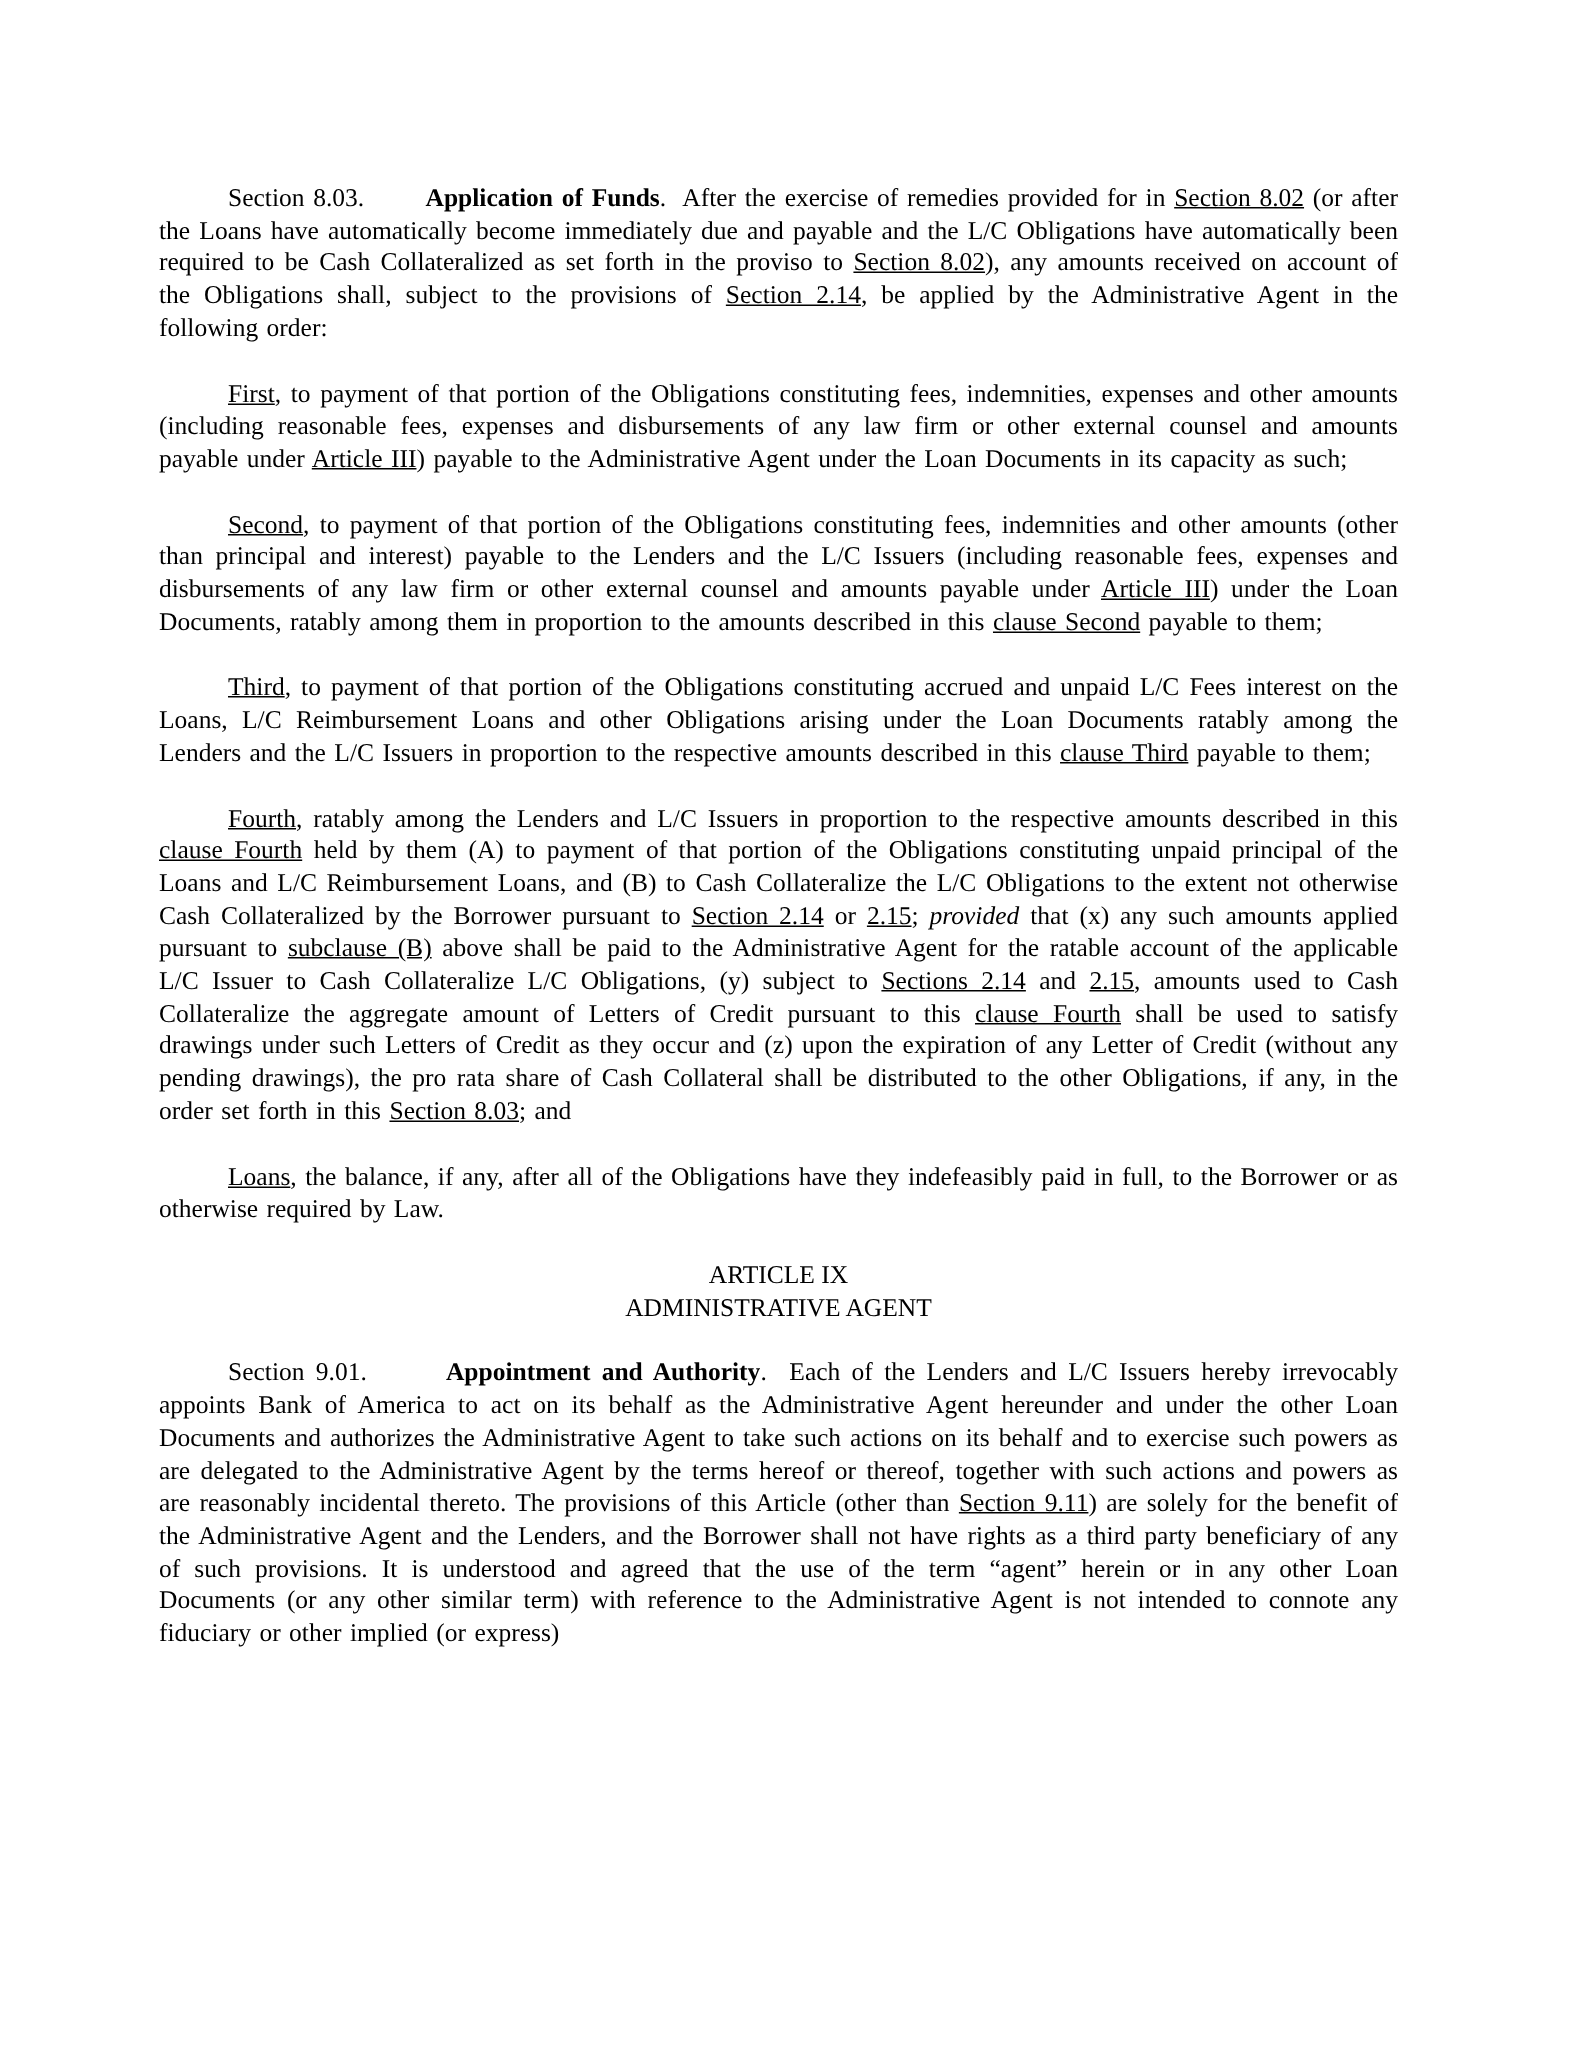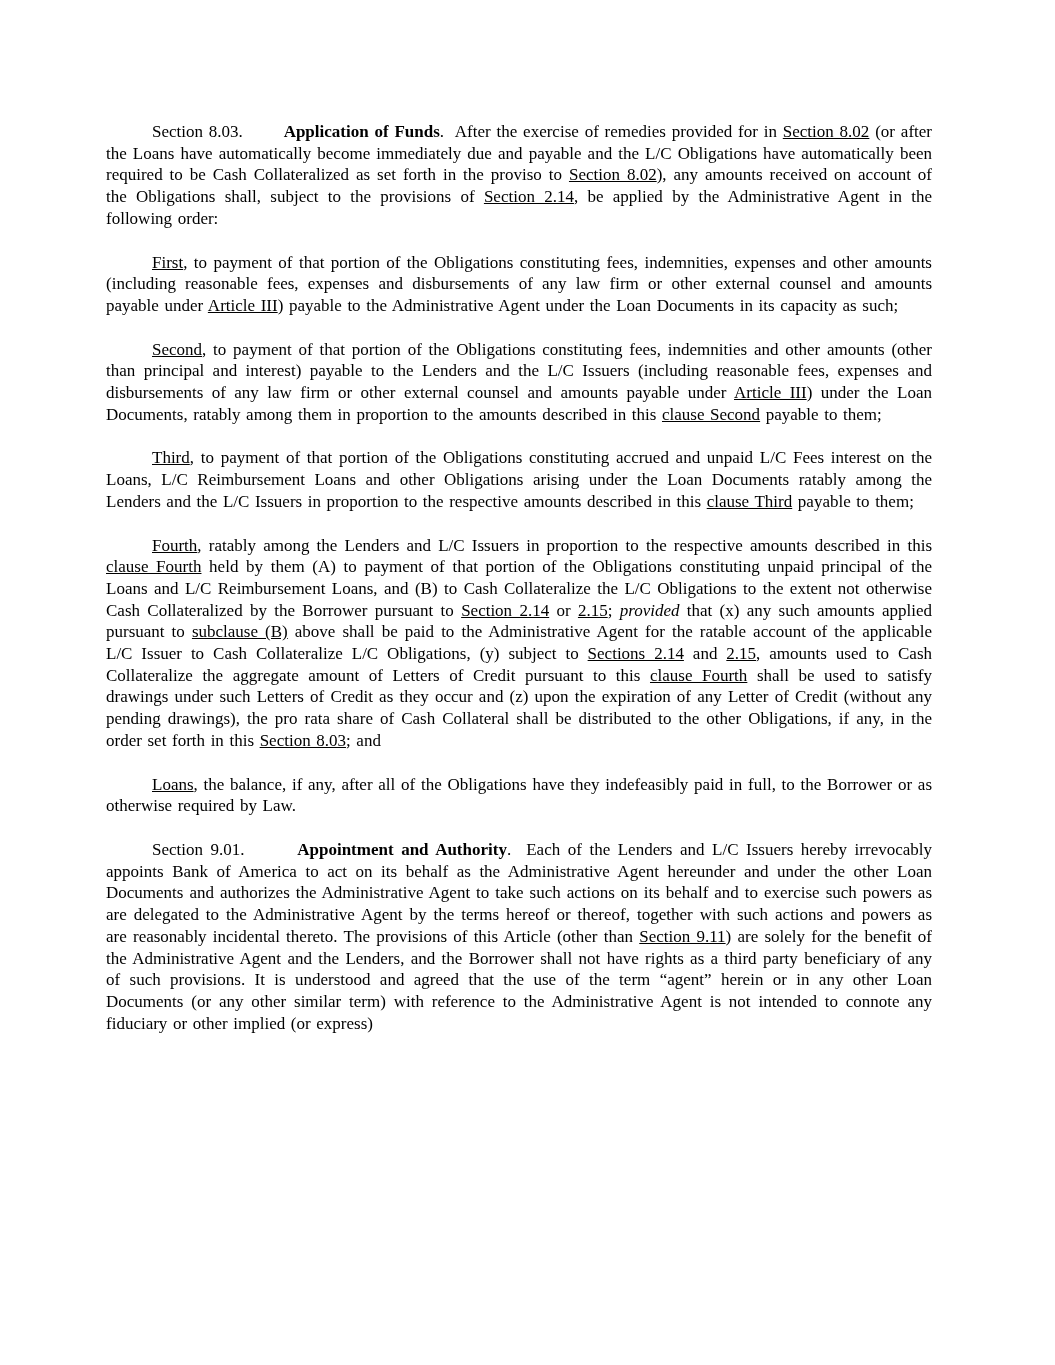--- a/index.html
+++ b/index.html
@@ -66,17 +66,21 @@
 <body>
 
 <div class="page">
   <div class="content">
       <p class="para"><span>Section 8.03.&nbsp;&nbsp;&nbsp;&nbsp;&nbsp;&nbsp;&nbsp;</span><span class="r-b">Application of Funds</span><span>.&nbsp; After the exercise of remedies provided for in </span><span class="r-u">Section 8.02</span><span> (or after the Loans have automatically become immediately due and payable and the L/C Obligations have automatically been required to be Cash Collateralized as set forth in the proviso to </span><span class="r-u">Section 8.02</span><span>), any amounts received on account of the Obligations shall, subject to the provisions of </span><span class="r-u">Section 2.14</span><span>, be applied by the Administrative Agent in the following order:</span></p>
       <p class="para"><span class="r-u">First</span><span>, to payment of that portion of the Obligations constituting fees, indemnities, expenses and other amounts (including reasonable fees, expenses and disbursements of any law firm or other external counsel and amounts payable under </span><span class="r-u">Article III</span><span>) payable to the Administrative Agent under the Loan Documents in its capacity as such;</span></p>
       <p class="para"><span class="r-u">Second</span><span>, to payment of that portion of the Obligations constituting fees, indemnities and other amounts (other than principal and interest) payable to the Lenders and the L/C Issuers (including reasonable fees, expenses and disbursements of any law firm or other external counsel and amounts payable under </span><span class="r-u">Article III</span><span>) under the Loan Documents, ratably among them in proportion to the amounts described in this </span><span class="r-u">clause Second</span><span> payable to them;</span></p>
       <p class="para"><span class="r-u">Third</span><span>, to payment of that portion of the Obligations constituting accrued and unpaid L/C Fees interest on the Loans, L/C Reimbursement Loans and other Obligations arising under the Loan Documents ratably among the Lenders and the L/C Issuers in proportion to the respective amounts described in this </span><span class="r-u">clause Third</span><span> payable to them;</span></p>
       <p class="para"><span class="r-u">Fourth</span><span>, ratably among the Lenders and L/C Issuers in proportion to the respective amounts described in this </span><span class="r-u">clause Fourth</span><span> held by them (A) to payment of that portion of the Obligations constituting unpaid principal of the Loans and L/C Reimbursement Loans, and (B) to Cash Collateralize the L/C Obligations to the extent not otherwise Cash Collateralized by the Borrower pursuant to </span><span class="r-u">Section 2.14</span><span> or </span><span class="r-u">2.15</span><span>; </span><span class="r-i">provided</span><span> that (x) any such amounts applied pursuant to </span><span class="r-u">subclause (B)</span><span> above shall be paid to the Administrative Agent for the ratable account of the applicable L/C Issuer to Cash Collateralize L/C Obligations, (y) subject to </span><span class="r-u">Sections 2.14</span><span> and </span><span class="r-u">2.15</span><span>, amounts used to Cash Collateralize the aggregate amount of Letters of Credit pursuant to this </span><span class="r-u">clause Fourth</span><span> shall be used to satisfy drawings under such Letters of Credit as they occur and (z) upon the expiration of any Letter of Credit (without any pending drawings), the pro rata share of Cash Collateral shall be distributed to the other Obligations, if any, in the order set forth in this </span><span class="r-u">Section 8.03</span><span>; and</span></p>
       <p class="para"><span class="r-u">Loans</span><span>, the balance, if any, after all of the Obligations have they indefeasibly paid in full, to the Borrower or as otherwise required by Law.</span></p>
+      <div class="heading-block">
+        <div class="heading-line">ARTICLE IX</div>
+        <div class="heading-line">ADMINISTRATIVE AGENT</div>
+      </div>
       <p class="para"><span>Section 9.01.&nbsp;&nbsp;&nbsp;&nbsp;&nbsp;&nbsp;&nbsp;</span><span class="r-b">Appointment and Authority</span><span>.&nbsp; Each of the Lenders and L/C Issuers hereby irrevocably appoints Bank of America to act on its behalf as the Administrative Agent hereunder and under the other Loan Documents and authorizes the Administrative Agent to take such actions on its behalf and to exercise such powers as are delegated to the Administrative Agent by the terms hereof or thereof, together with such actions and powers as are reasonably incidental thereto. The provisions of this Article (other than </span><span class="r-u">Section 9.11</span><span>) are solely for the benefit of the Administrative Agent and the Lenders, and the Borrower shall not have rights as a third party beneficiary of any of such provisions. It is understood and agreed that the use of the term “agent” herein or in any other Loan Documents (or any other similar term) with reference to the Administrative Agent is not intended to connote any fiduciary or other implied (or express)</span></p>
     </div>
   <div class="page-number">86</div>
   <div class="footer">WEIL:\99581369\2\44393.0003</div>
 </div>
 
 </body></html>

